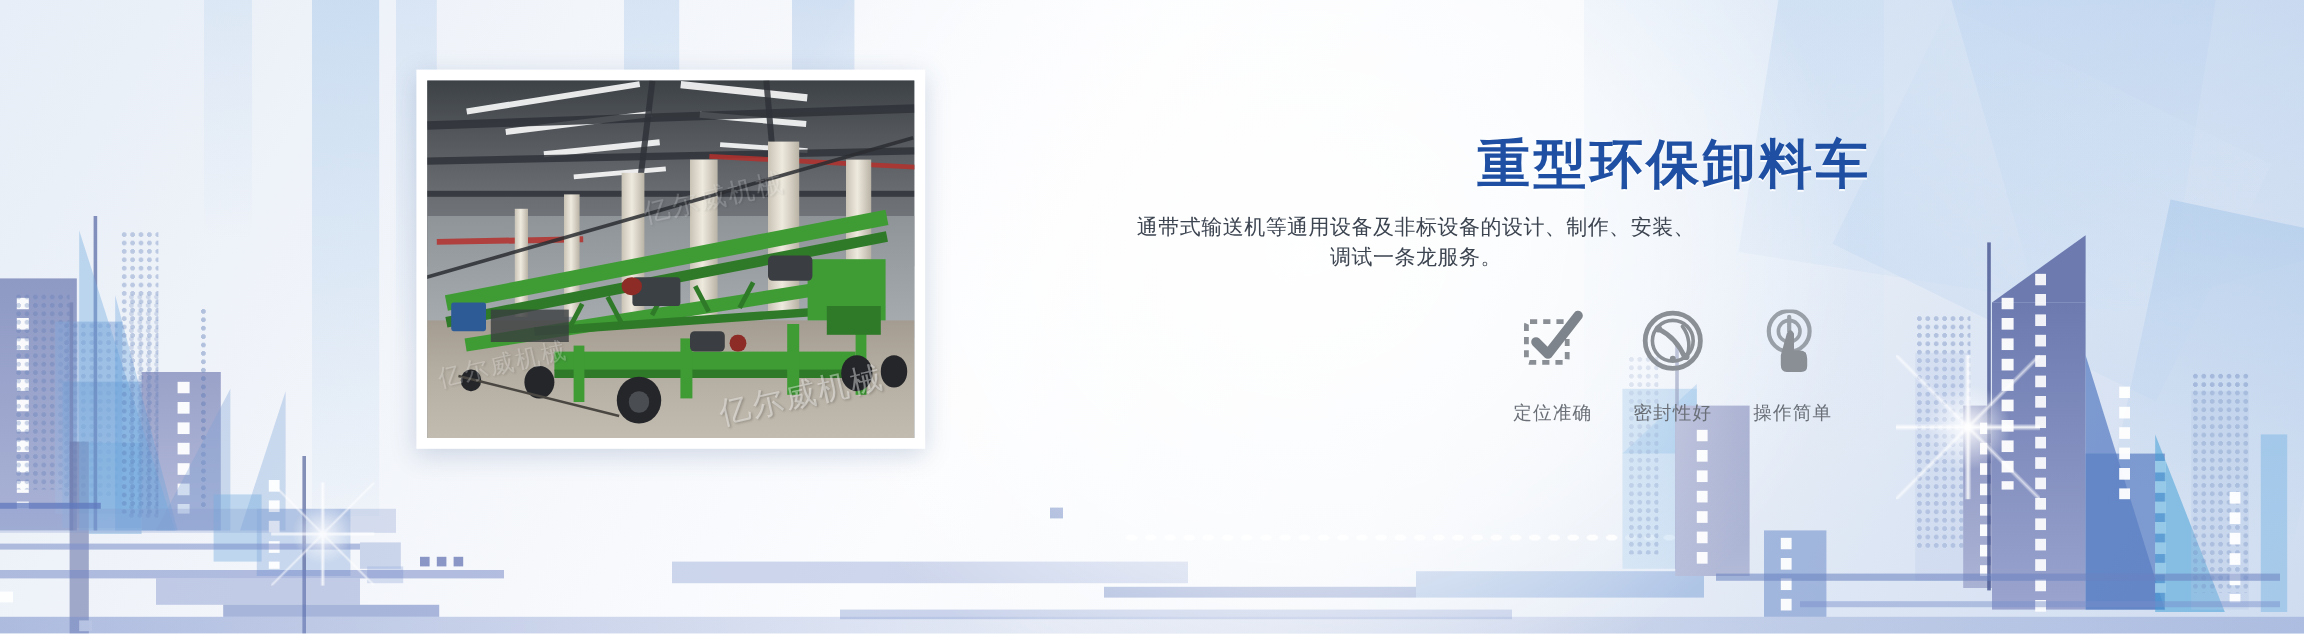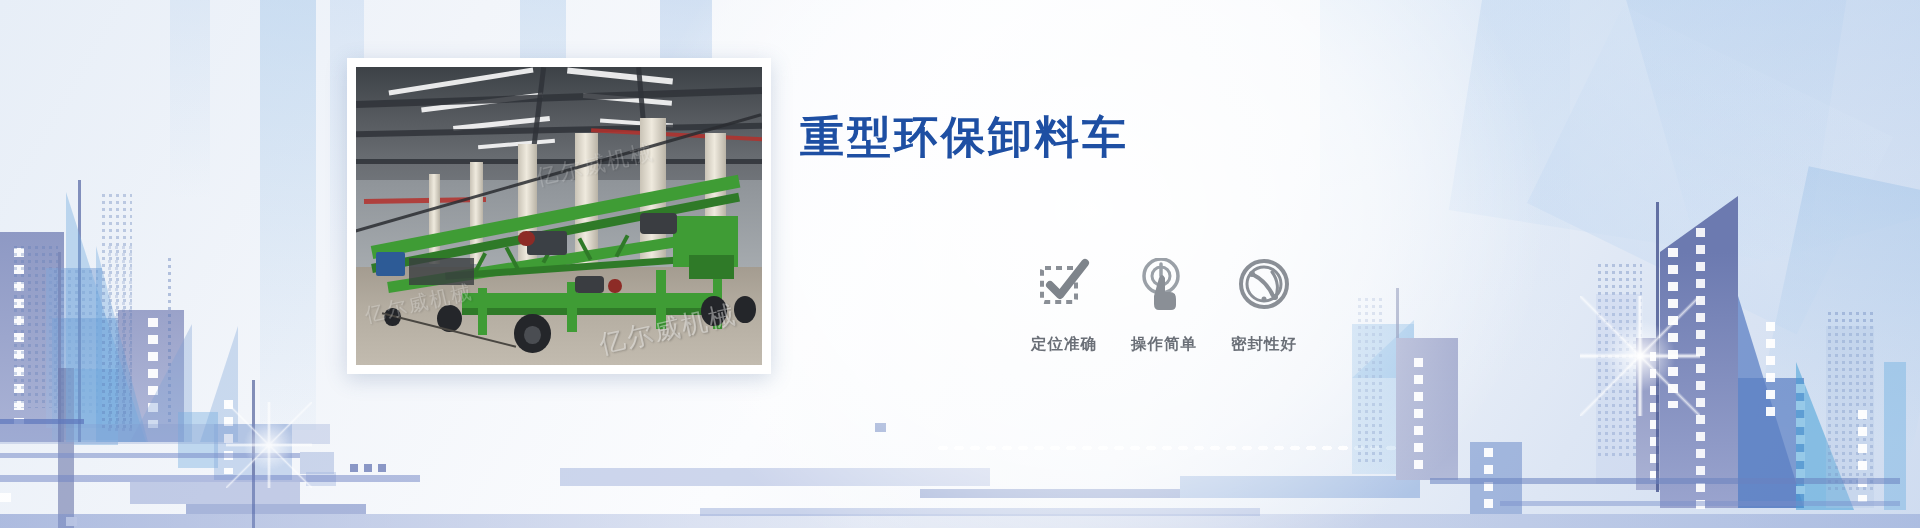--- a/index.html
+++ b/index.html
@@ -84,33 +84,33 @@
   .wheel{position:absolute;border-radius:50%;background:#24262a;}
   .hubcap{position:absolute;border-radius:50%;background:#4a4d52;}
   .drum{position:absolute;border-radius:4px;background:#3a3d41;}
   .wm{position:absolute;color:rgba(255,255,255,.42);font-size:26px;
       font-family:"DejaVu Sans",sans-serif;transform:rotate(-13deg);
       text-shadow:1px 1px 2px rgba(0,0,0,.22);white-space:nowrap;letter-spacing:2px;}
 
   
   #content{position:absolute;left:800px;top:0;width:760px;height:528px;}
   #title{
-    position:absolute;left:0;top:108px;width:760px;text-align:left;
+    position:absolute;left:0;top:108px;width:760px;text-align:right;
     font-size:44px;font-weight:bold;color:#1e4fa3;letter-spacing:3px;
     font-family:"DejaVu Sans","Liberation Sans",sans-serif;
     text-shadow:0 1px 0 rgba(255,255,255,.8);
   }
   #desc{
     position:absolute;left:20px;top:178px;width:720px;text-align:center;
     font-size:17.5px;line-height:25px;color:#3c4450;letter-spacing:.4px;
     font-family:"DejaVu Sans","Liberation Sans",sans-serif;
   }
   #features{
-    position:absolute;left:0;top:256px;width:728px;
-    display:flex;justify-content:center;align-items:flex-start;gap:0px;font-weight:bold;
+    position:absolute;left:16px;top:256px;width:728px;
+    display:flex;justify-content:flex-end;align-items:flex-start;gap:0px;
   }
   .feat{width:76px;text-align:center;margin:0 12px;}
   .feat-ico{height:56px;display:flex;align-items:center;justify-content:center;}
   .feat-ico svg{display:block;}
   .feat-label{
     margin-top:22px;font-size:15.5px;color:#6a6f77;letter-spacing:1px;
     font-family:"DejaVu Sans","Liberation Sans",sans-serif;white-space:nowrap;
   }
 </style>
 </head>
@@ -302,59 +302,61 @@
       <div class="wm" style="left:2%;bottom:16%;font-size:20px;opacity:.6;">亿尔威机械</div>
       <div class="wm" style="left:44%;top:28%;font-size:22px;opacity:.45;">亿尔威机械</div>
     </div>
   </div>
 
   <div id="content">
 
     <div id="title">重型环保卸料车</div>
 
     <div id="desc">
+      <div>通带式输送机等通用设备及非标设备的设计、制作、安装、</div>
+      <div>调试一条龙服务。</div>
     </div>
 
     <div id="features">
 
       <div class="feat">
         <div class="feat-ico">
           <svg width="52" height="52" viewBox="0 0 52 52">
             <rect x="4" y="10" width="34" height="34" rx="3" fill="none" stroke="#8a8f96" stroke-width="4" stroke-dasharray="6 5"></rect>
             <path d="M12 27 L22 37 L47 5" fill="none" stroke="#7e848b" stroke-width="8" stroke-linecap="round" stroke-linejoin="round"></path>
           </svg>
         </div>
         <div class="feat-label">定位准确</div>
       </div>
 
 
-
-      <div class="feat">
-        <div class="feat-ico">
-          <svg width="50" height="52" viewBox="0 0 50 52">
-            <circle cx="22" cy="18" r="17" fill="none" stroke="#9aa0a7" stroke-width="3.5"></circle>
-            <circle cx="22" cy="18" r="9" fill="none" stroke="#9aa0a7" stroke-width="3"></circle>
-            <path d="M22 18 V6" stroke="#9aa0a7" stroke-width="3.5" stroke-linecap="round"></path>
-            <path d="M20 20 q3 -6 6 0 v14 h5 q6 0 6 7 v6 q0 5 -5 5 h-12 q-5 0 -5 -6 v-8 z" fill="#8a8f96"></path>
-            <path d="M26 34 h4 v6 h-4 z M32 36 h4 v5 h-4 z" fill="#8a8f96"></path>
-          </svg>
-        </div>
-        <div class="feat-label">操作简单</div>
-      </div>
 
       <div class="feat">
         <div class="feat-ico">
           <svg width="52" height="52" viewBox="0 0 52 52">
             <circle cx="26" cy="26" r="23" fill="none" stroke="#8a8f96" stroke-width="4"></circle>
             <circle cx="26" cy="26" r="17" fill="none" stroke="#8a8f96" stroke-width="3"></circle>
             <path d="M14 16 C26 22 32 30 36 40" fill="none" stroke="#8a8f96" stroke-width="4" stroke-linecap="round"></path>
             <path d="M34 14 C40 22 41 32 37 40" fill="none" stroke="#8a8f96" stroke-width="3" stroke-linecap="round"></path>
             <circle cx="14" cy="16" r="3" fill="#8a8f96"></circle>
             <circle cx="37" cy="39" r="3" fill="#8a8f96"></circle>
             <circle cx="26" cy="41" r="2.5" fill="#8a8f96"></circle>
           </svg>
         </div>
         <div class="feat-label">密封性好</div>
       </div>
 
+      <div class="feat">
+        <div class="feat-ico">
+          <svg width="50" height="52" viewBox="0 0 50 52">
+            <circle cx="22" cy="18" r="17" fill="none" stroke="#9aa0a7" stroke-width="3.5"></circle>
+            <circle cx="22" cy="18" r="9" fill="none" stroke="#9aa0a7" stroke-width="3"></circle>
+            <path d="M22 18 V6" stroke="#9aa0a7" stroke-width="3.5" stroke-linecap="round"></path>
+            <path d="M20 20 q3 -6 6 0 v14 h5 q6 0 6 7 v6 q0 5 -5 5 h-12 q-5 0 -5 -6 v-8 z" fill="#8a8f96"></path>
+            <path d="M26 34 h4 v6 h-4 z M32 36 h4 v5 h-4 z" fill="#8a8f96"></path>
+          </svg>
+        </div>
+        <div class="feat-label">操作简单</div>
+      </div>
+
     </div>
   </div>
 </div>
 
 </body></html>

